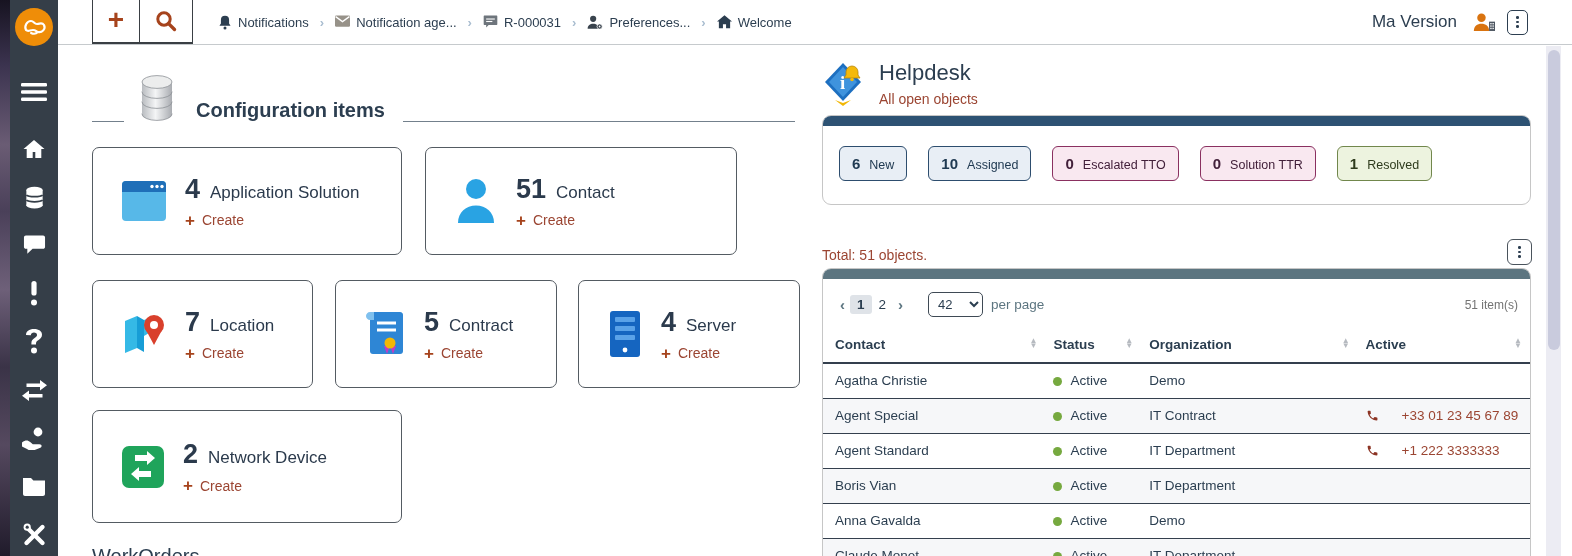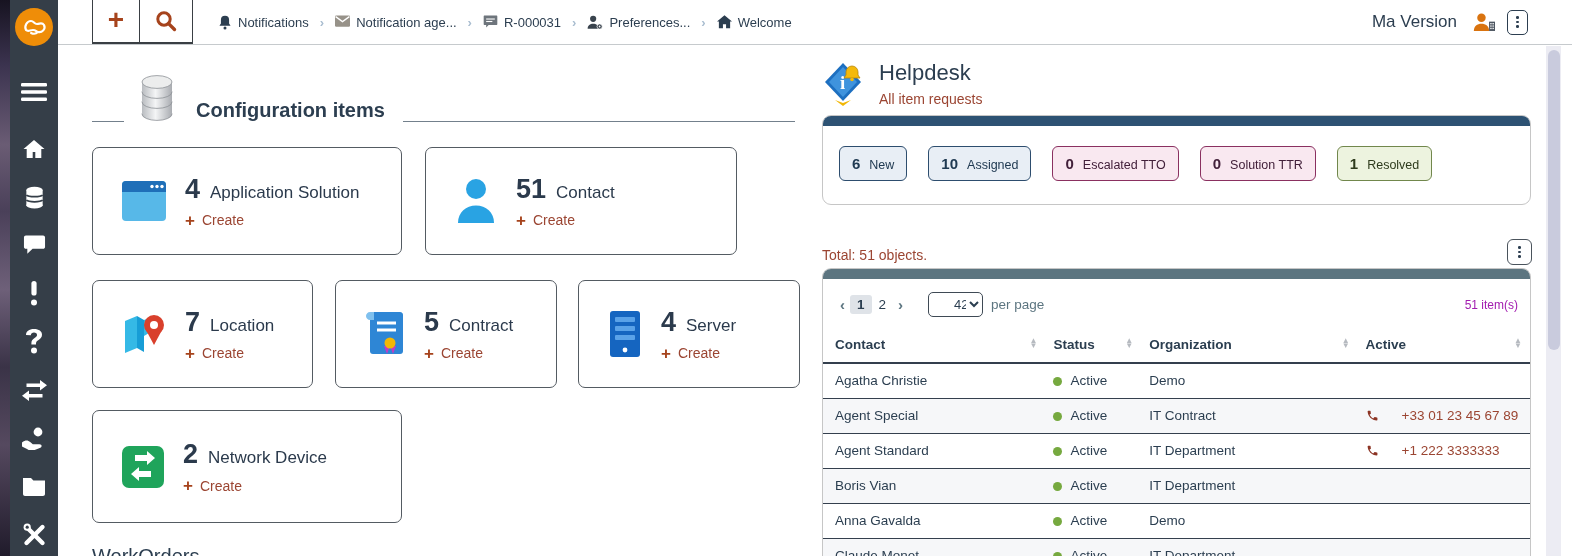--- a/index.html
+++ b/index.html
@@ -72,23 +72,23 @@
   .total-row { position:absolute; left:822px; top:247px; font-size:14px; color:#9b4532; }
   .table-kebab { position:absolute; left:1507px; top:239px; width:25px; height:26px; border:1px solid #4a535c; border-radius:6px;
     background:#fff; cursor:pointer; display:flex; align-items:center; justify-content:center; }
 
   .table-panel { left:822px; top:268px; width:709px; height:310px; border-bottom:none; border-bottom-left-radius:0; border-bottom-right-radius:0; }
   .pager-row { display:flex; align-items:center; padding:13px 12px 9px 12px; font-size:13.5px; color:#2b3e50; }
   .pg-chev { color:#5c7580; font-weight:bold; font-size:15px; padding:0 5px; cursor:pointer; }
   .pg-num { padding:2px 7px; cursor:pointer; font-weight:bold; }
   .pg-current { background:#dfe3e8; border-radius:3px; }
   .per-page-select { margin-left:20px; width:55px; height:25px; border:1.4px solid #3f4a55; border-radius:5px;
-    font-size:13px; font-family:"Liberation Sans",sans-serif; color:#2b3e50; padding-left:21px; background:#fff; }
+    font-size:13px; font-family:"Liberation Sans",sans-serif; color:#2b3e50; padding-left:5px; background:#fff; }
   .per-page-label { margin-left:8px; color:#5c7580; font-size:13.5px; }
-  .items-count { margin-left:auto; font-size:12px; color:#a21caf; }
+  .items-count { margin-left:auto; font-size:12px; color:#737373; }
 
   table.contacts { width:100%; border-collapse:collapse; table-layout:fixed; }
   table.contacts th { text-align:left; font-size:13.5px; font-weight:600; color:#2b3e50;
     padding:0 8px; height:37px; border-bottom:2px solid #343f4d; }
   table.contacts th .th-inner { display:flex; align-items:center; }
   .sort-icon { margin-left:auto; display:flex; flex-direction:column; line-height:0.62; font-size:8px; color:#b6bac0; cursor:pointer; }
   table.contacts td { font-size:13.5px; height:35px; padding:0 8px; border-bottom:1px solid #343f4d; color:#2b3e50; }
   table.contacts tbody tr:nth-child(even) { background:#f6f7f9; }
   table.contacts tbody tr { cursor:pointer; }
   .col-contact { width:218px; } .col-status { width:94px; } .col-org { width:212px; } .col-phone { width:169px; }
@@ -423,21 +423,21 @@
     <svg width="42" height="46" viewBox="0 0 42 46">
       <polygon points="21,3 39,22 21,41 3,22" fill="#1d6fc0"></polygon>
       <polygon points="21,7 35,22 21,37 7,22" fill="#3f93dd"></polygon>
       <text x="18" y="29" font-size="19" font-weight="bold" fill="#fff" font-family="Liberation Serif, serif">i</text>
       <path d="M30 6a6 6 0 0 1 6 6v3l2 3H22l2-3v-3a6 6 0 0 1 6-6z" fill="#f4b90a" stroke="#b8860b" stroke-width="0.8"></path>
       <circle cx="30" cy="19.5" r="1.8" fill="#f4b90a"></circle>
       <path d="M13 40l8 6 8-6-8 3z" fill="#f2b705"></path>
     </svg>
     <div>
       <div class="hd-title">Helpdesk</div>
-      <div class="hd-subtitle">All item requests</div>
+      <div class="hd-subtitle">All open objects</div>
     </div>
   </div>
 
   <div class="panel hd-panel">
     <div class="panel-strip strip-navy"></div>
     <div class="badges-row">
       <div class="badge badge-blue">
         <span class="b-num">6</span>
         <span>New</span>
       </div>

